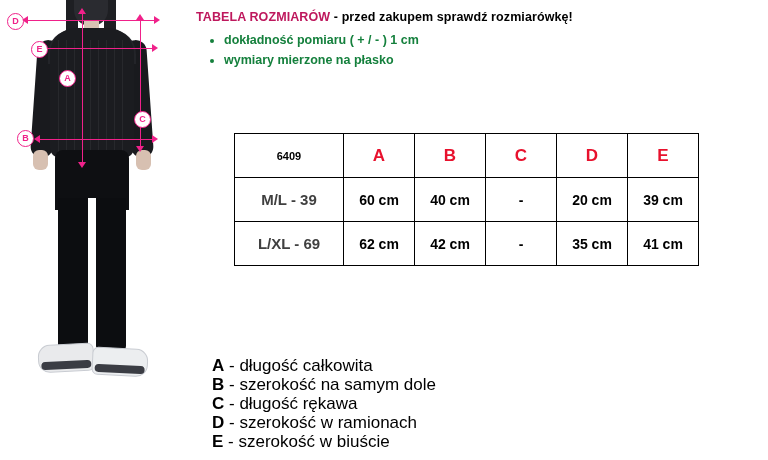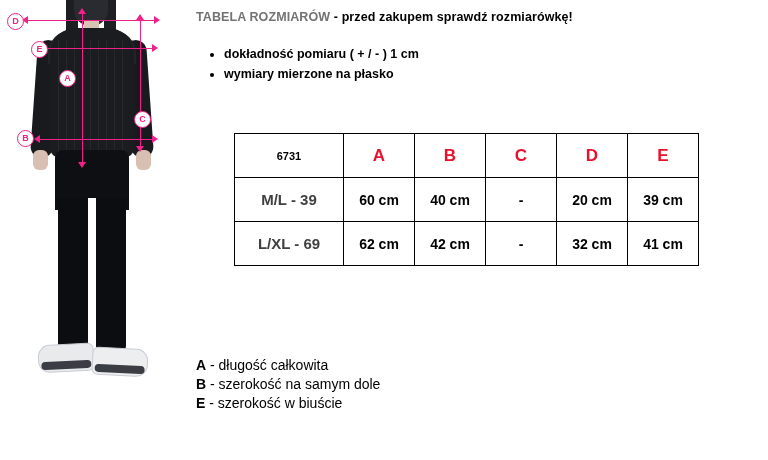--- a/index.html
+++ b/index.html
@@ -266,33 +266,33 @@
   #heading {
     position: absolute;
     left: 10px;
     top: 10px;
     font-size: 12.5px;
     font-weight: bold;
     color: #000000;
     letter-spacing: 0.1px;
   }
   #heading .red {
-    color: #737373;
+    color: #be185d;
     text-align: right;
   }
   #bullets {
     position: absolute;
     left: 22px;
-    top: 44px;
+    top: 30px;
     margin: 0;
     padding: 0 0 0 16px;
     list-style: disc;
     font-size: 12.5px;
     font-weight: bold;
-    color: #000000;
+    color: #15803d;
     line-height: 20px;
   }
 
   
   #size-table {
     position: absolute;
     left: 48px;
     top: 133px;
     border-collapse: collapse;
     table-layout: fixed;
@@ -326,23 +326,23 @@
   #size-table .val-cell {
     height: 41px;
     font-size: 14px;
     font-weight: bold;
     color: #000000;
   }
 
   
   #legend {
     position: absolute;
-    left: 10px;
+    left: 26px;
     top: 356px;
-    font-size: 14px;
+    font-size: 17px;
     color: #000000;
     line-height: 19px;
   }
   #legend div span.key {
     font-weight: bold;
   }
 </style>
 </head>
 <body>
 
@@ -409,45 +409,47 @@
   </div>
 
   <ul id="bullets">
     <li>dokładność pomiaru ( + / - ) 1 cm</li>
     <li>wymiary mierzone na płasko</li>
   </ul>
 
   <table id="size-table">
     <tbody>
       <tr>
-        <td class="code-cell">6731</td>
+        <td class="code-cell">6409</td>
         <td class="col-head">A</td>
         <td class="col-head">B</td>
         <td class="col-head">C</td>
         <td class="col-head">D</td>
         <td class="col-head">E</td>
       </tr>
       <tr>
         <td class="size-cell">M/L - 39</td>
         <td class="val-cell">60 cm</td>
         <td class="val-cell">40 cm</td>
         <td class="val-cell">-</td>
         <td class="val-cell">20 cm</td>
         <td class="val-cell">39 cm</td>
       </tr>
       <tr>
         <td class="size-cell">L/XL - 69</td>
         <td class="val-cell">62 cm</td>
         <td class="val-cell">42 cm</td>
         <td class="val-cell">-</td>
-        <td class="val-cell">32 cm</td>
+        <td class="val-cell">35 cm</td>
         <td class="val-cell">41 cm</td>
       </tr>
     </tbody>
   </table>
 
   <div id="legend">
     <div><span class="key">A</span><span> - długość całkowita</span></div>
     <div><span class="key">B</span><span> - szerokość na samym dole</span></div>
+    <div><span class="key">C</span><span> - długość rękawa</span></div>
+    <div><span class="key">D</span><span> - szerokość w ramionach</span></div>
     <div><span class="key">E</span><span> - szerokość w biuście</span></div>
   </div>
 
 </div>
 
 </body></html>

